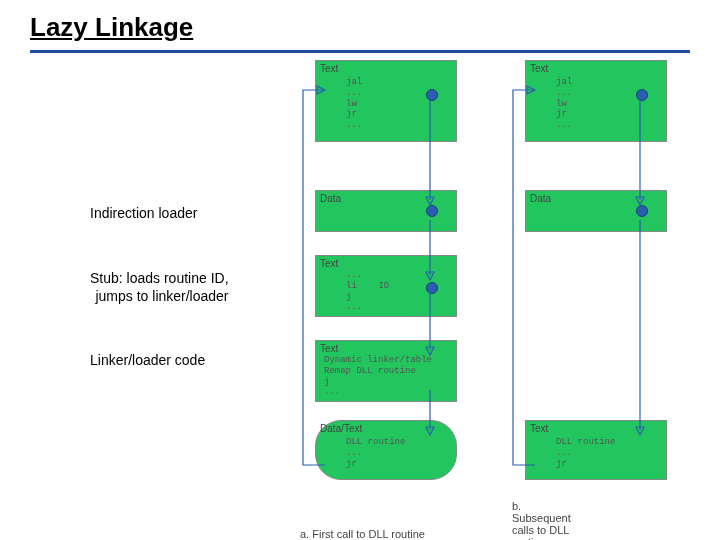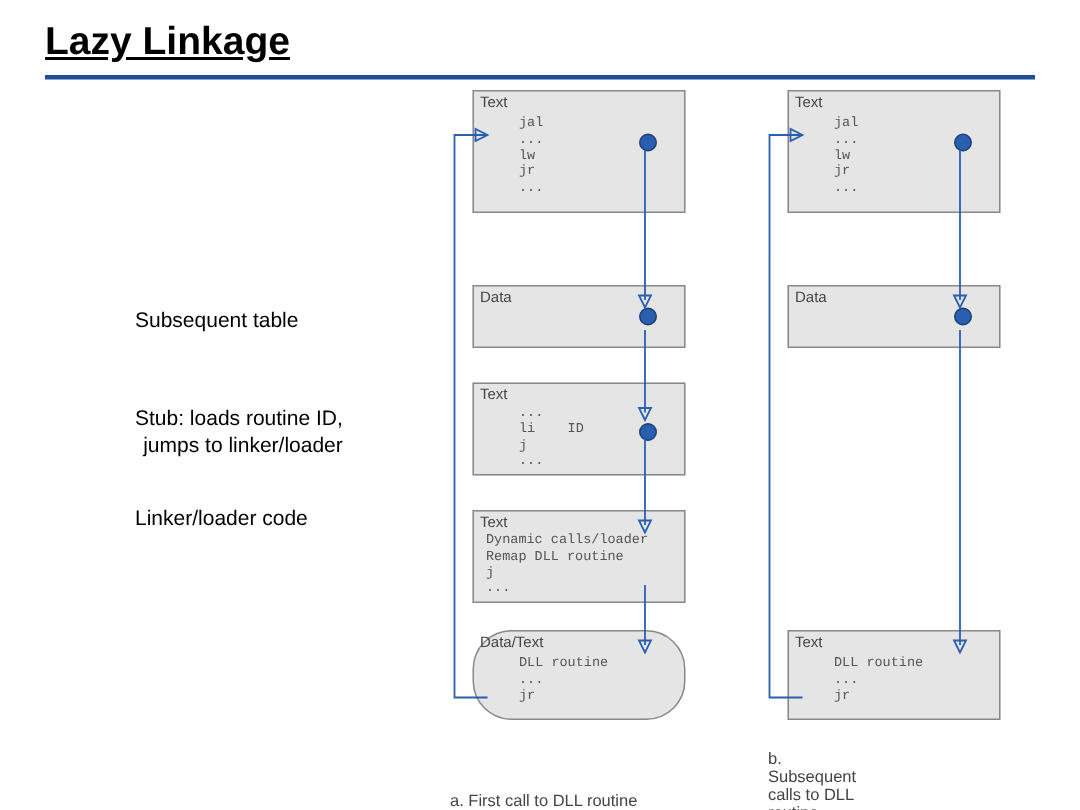--- a/index.html
+++ b/index.html
@@ -2,39 +2,39 @@
 <html><head>
 <meta charset="utf-8">
 <style>
   html,body{margin:0;padding:0;background:#fff;font-family:Arial,Helvetica,sans-serif;}
   .slide{position:relative;width:574px;height:540px;}
   .title{position:absolute;left:30px;top:12px;font-size:26px;font-weight:bold;color:#000;text-decoration:underline;}
   .rule{position:absolute;left:30px;top:50px;width:660px;height:3px;background:#1f4e9b;}
   .label{position:absolute;left:90px;font-size:14px;color:#000;line-height:1.25;}
   .caption{position:absolute;font-size:11px;color:#444;}
   .panel{position:absolute;}
-  .box{position:absolute;border:1px solid #888;background:#e5e5e5;}
+  .box{position:absolute;border:1px solid #888;background:#22c55e;}
   .boxlabel{position:absolute;font-size:10px;color:#444;}
   .code{position:absolute;font-family:"Courier New",monospace;font-size:9px;color:#555;white-space:pre;line-height:1.2;}
   .dot{position:absolute;width:10px;height:10px;border-radius:50%;background:#2a5fb0;border:1px solid #1a3f78;}
   svg.arrows{position:absolute;left:0;top:0;pointer-events:none;}
   svg.arrows line, svg.arrows path{stroke:#2a5fb0;stroke-width:1.2;fill:none;}
   .arrowhead{fill:#2a5fb0;stroke:none;}
 </style>
 </head>
 <body>
 
 <div class="slide">
   <div class="title">Lazy Linkage</div>
   <div class="rule"></div>
 
-  <div class="label" style="top:205px;">Subsequent table</div>
+  <div class="label" style="top:205px;">Indirection loader</div>
   <div class="label" style="top:270px;white-space:pre;text-align:right;">Stub: loads routine ID,
 jumps to linker/loader</div>
-  <div class="label" style="top:337px;text-align:right;">Linker/loader code</div>
+  <div class="label" style="top:352px;text-align:right;">Linker/loader code</div>
 
   <div class="panel" style="left:295px;top:60px;width:180px;height:450px;">
 
     <div class="box" style="left:20px;top:0;width:140px;height:80px;">
       <div class="boxlabel" style="left:4px;top:2px;">Text</div>
       <div class="code" style="left:30px;top:16px;">jal
 ...
 lw
 jr
 ...</div>
@@ -50,21 +50,21 @@
       <div class="boxlabel" style="left:4px;top:2px;">Text</div>
       <div class="code" style="left:30px;top:14px;">...
 li    ID
 j
 ...</div>
       <div class="dot" style="left:110px;top:26px;"></div>
     </div>
 
     <div class="box" style="left:20px;top:280px;width:140px;height:60px;">
       <div class="boxlabel" style="left:4px;top:2px;">Text</div>
-      <div class="code" style="left:8px;top:14px;">Dynamic calls/loader
+      <div class="code" style="left:8px;top:14px;">Dynamic linker/table
 Remap DLL routine
 j
 ...</div>
     </div>
 
     <div class="box" style="left:20px;top:360px;width:140px;height:58px;border-radius:26px;">
       <div class="boxlabel" style="left:4px;top:2px;">Data/Text</div>
       <div class="code" style="left:30px;top:16px;">DLL routine
 ...
 jr</div>

